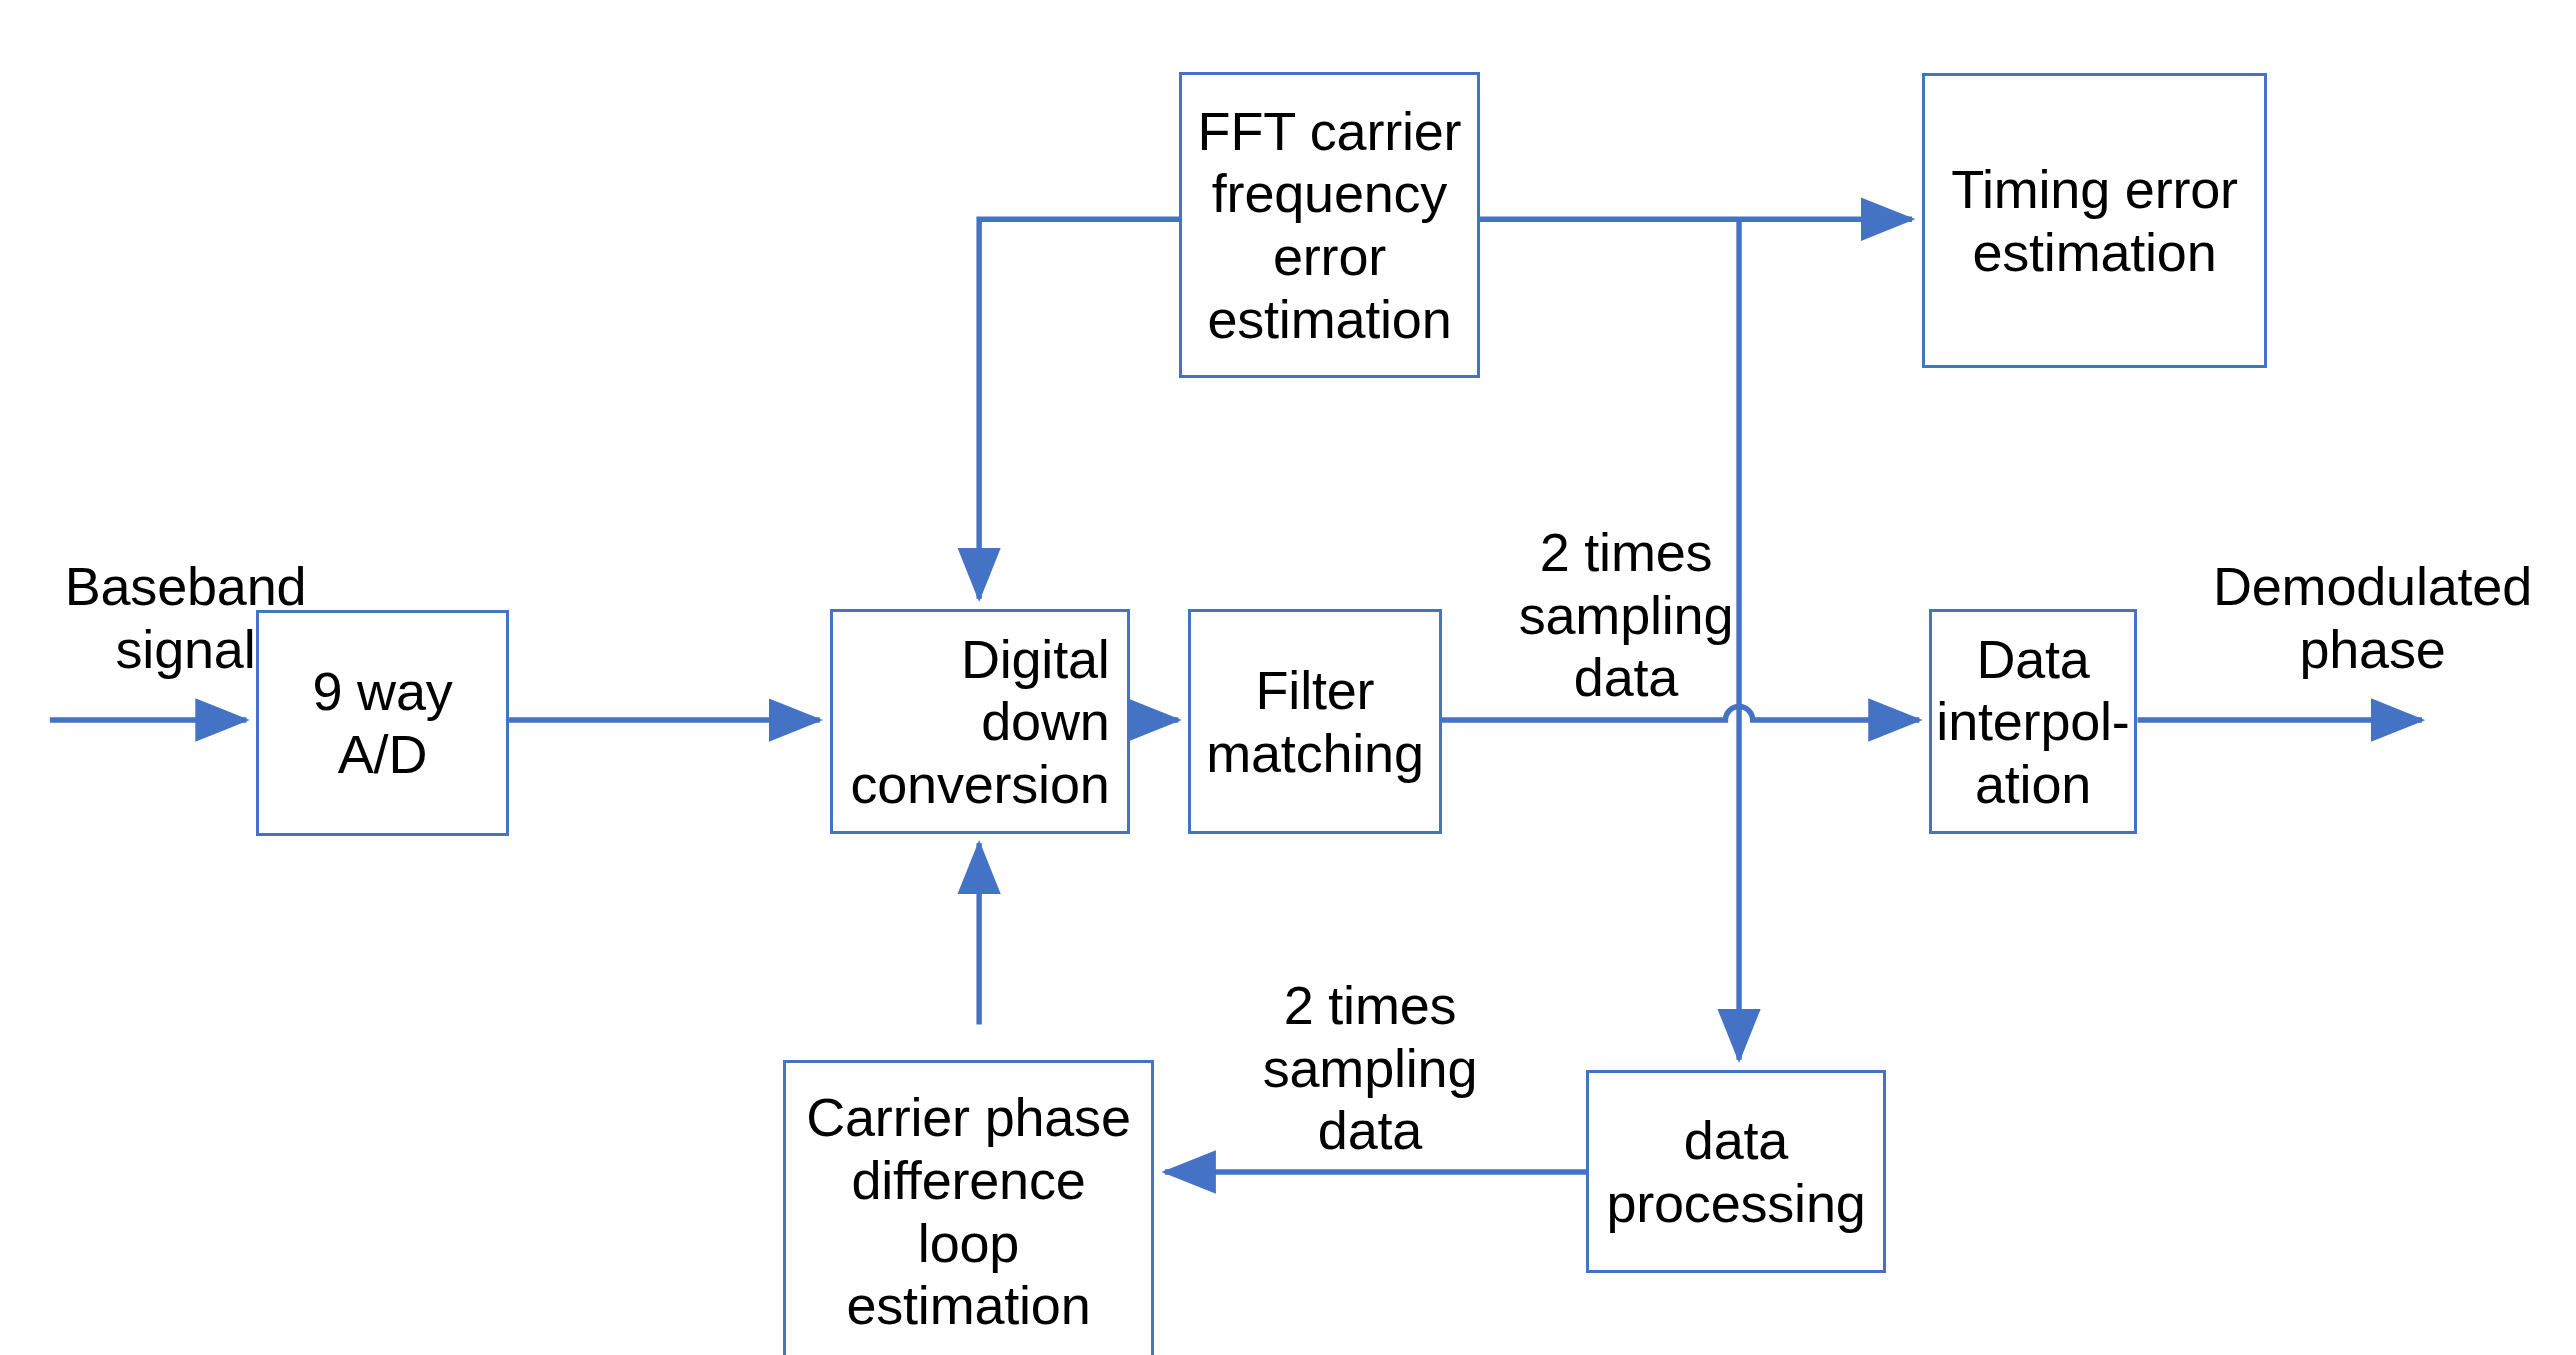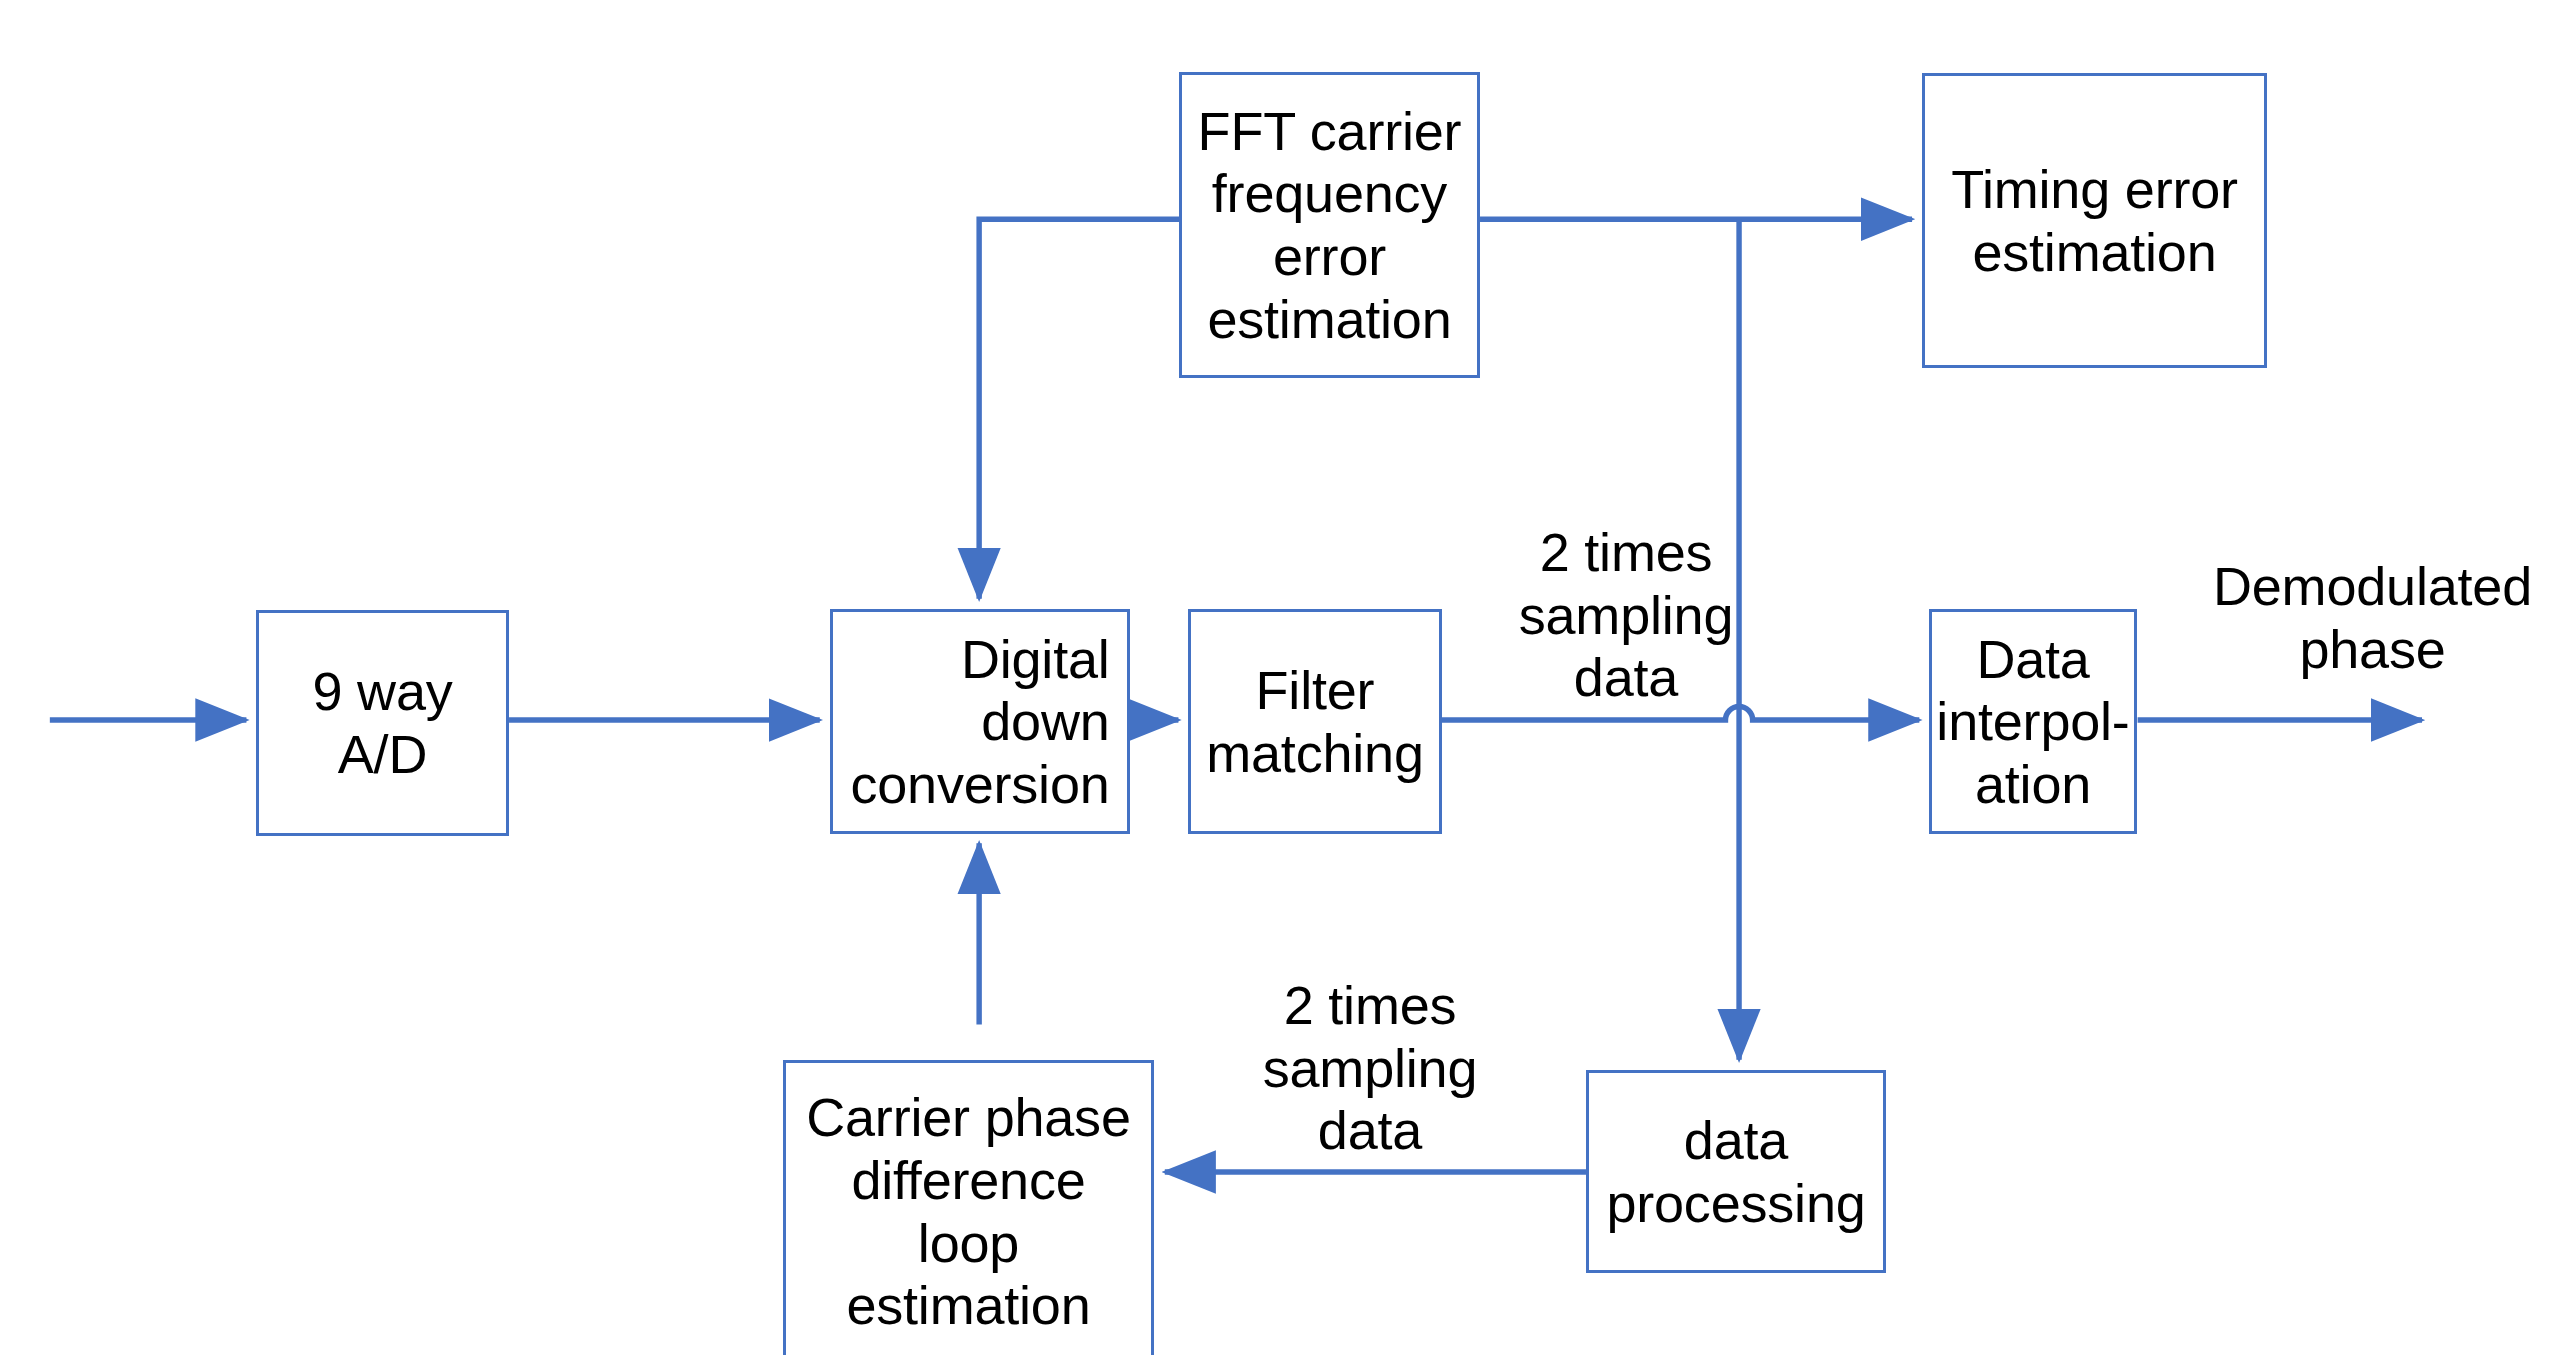--- a/index.html
+++ b/index.html
@@ -134,20 +134,22 @@
 difference
 loop
 estimation</span>
   </div>
 
   <div class="node" style="left:1586px; top:1070px; width:300px; height:203px;">
     <span>data
 processing</span>
   </div>
 
+  <div class="edge-label" style="left:36px; top:555px; width:299px;">Baseband
+signal</div>
 
   <div class="edge-label" style="left:1490px; top:521px; width:272px;">2 times
 sampling
 data</div>
 
   <div class="edge-label" style="left:2178px; top:555px; width:389px;">Demodulated
 phase</div>
 
   <div class="edge-label" style="left:1234px; top:974px; width:272px;">2 times
 sampling

